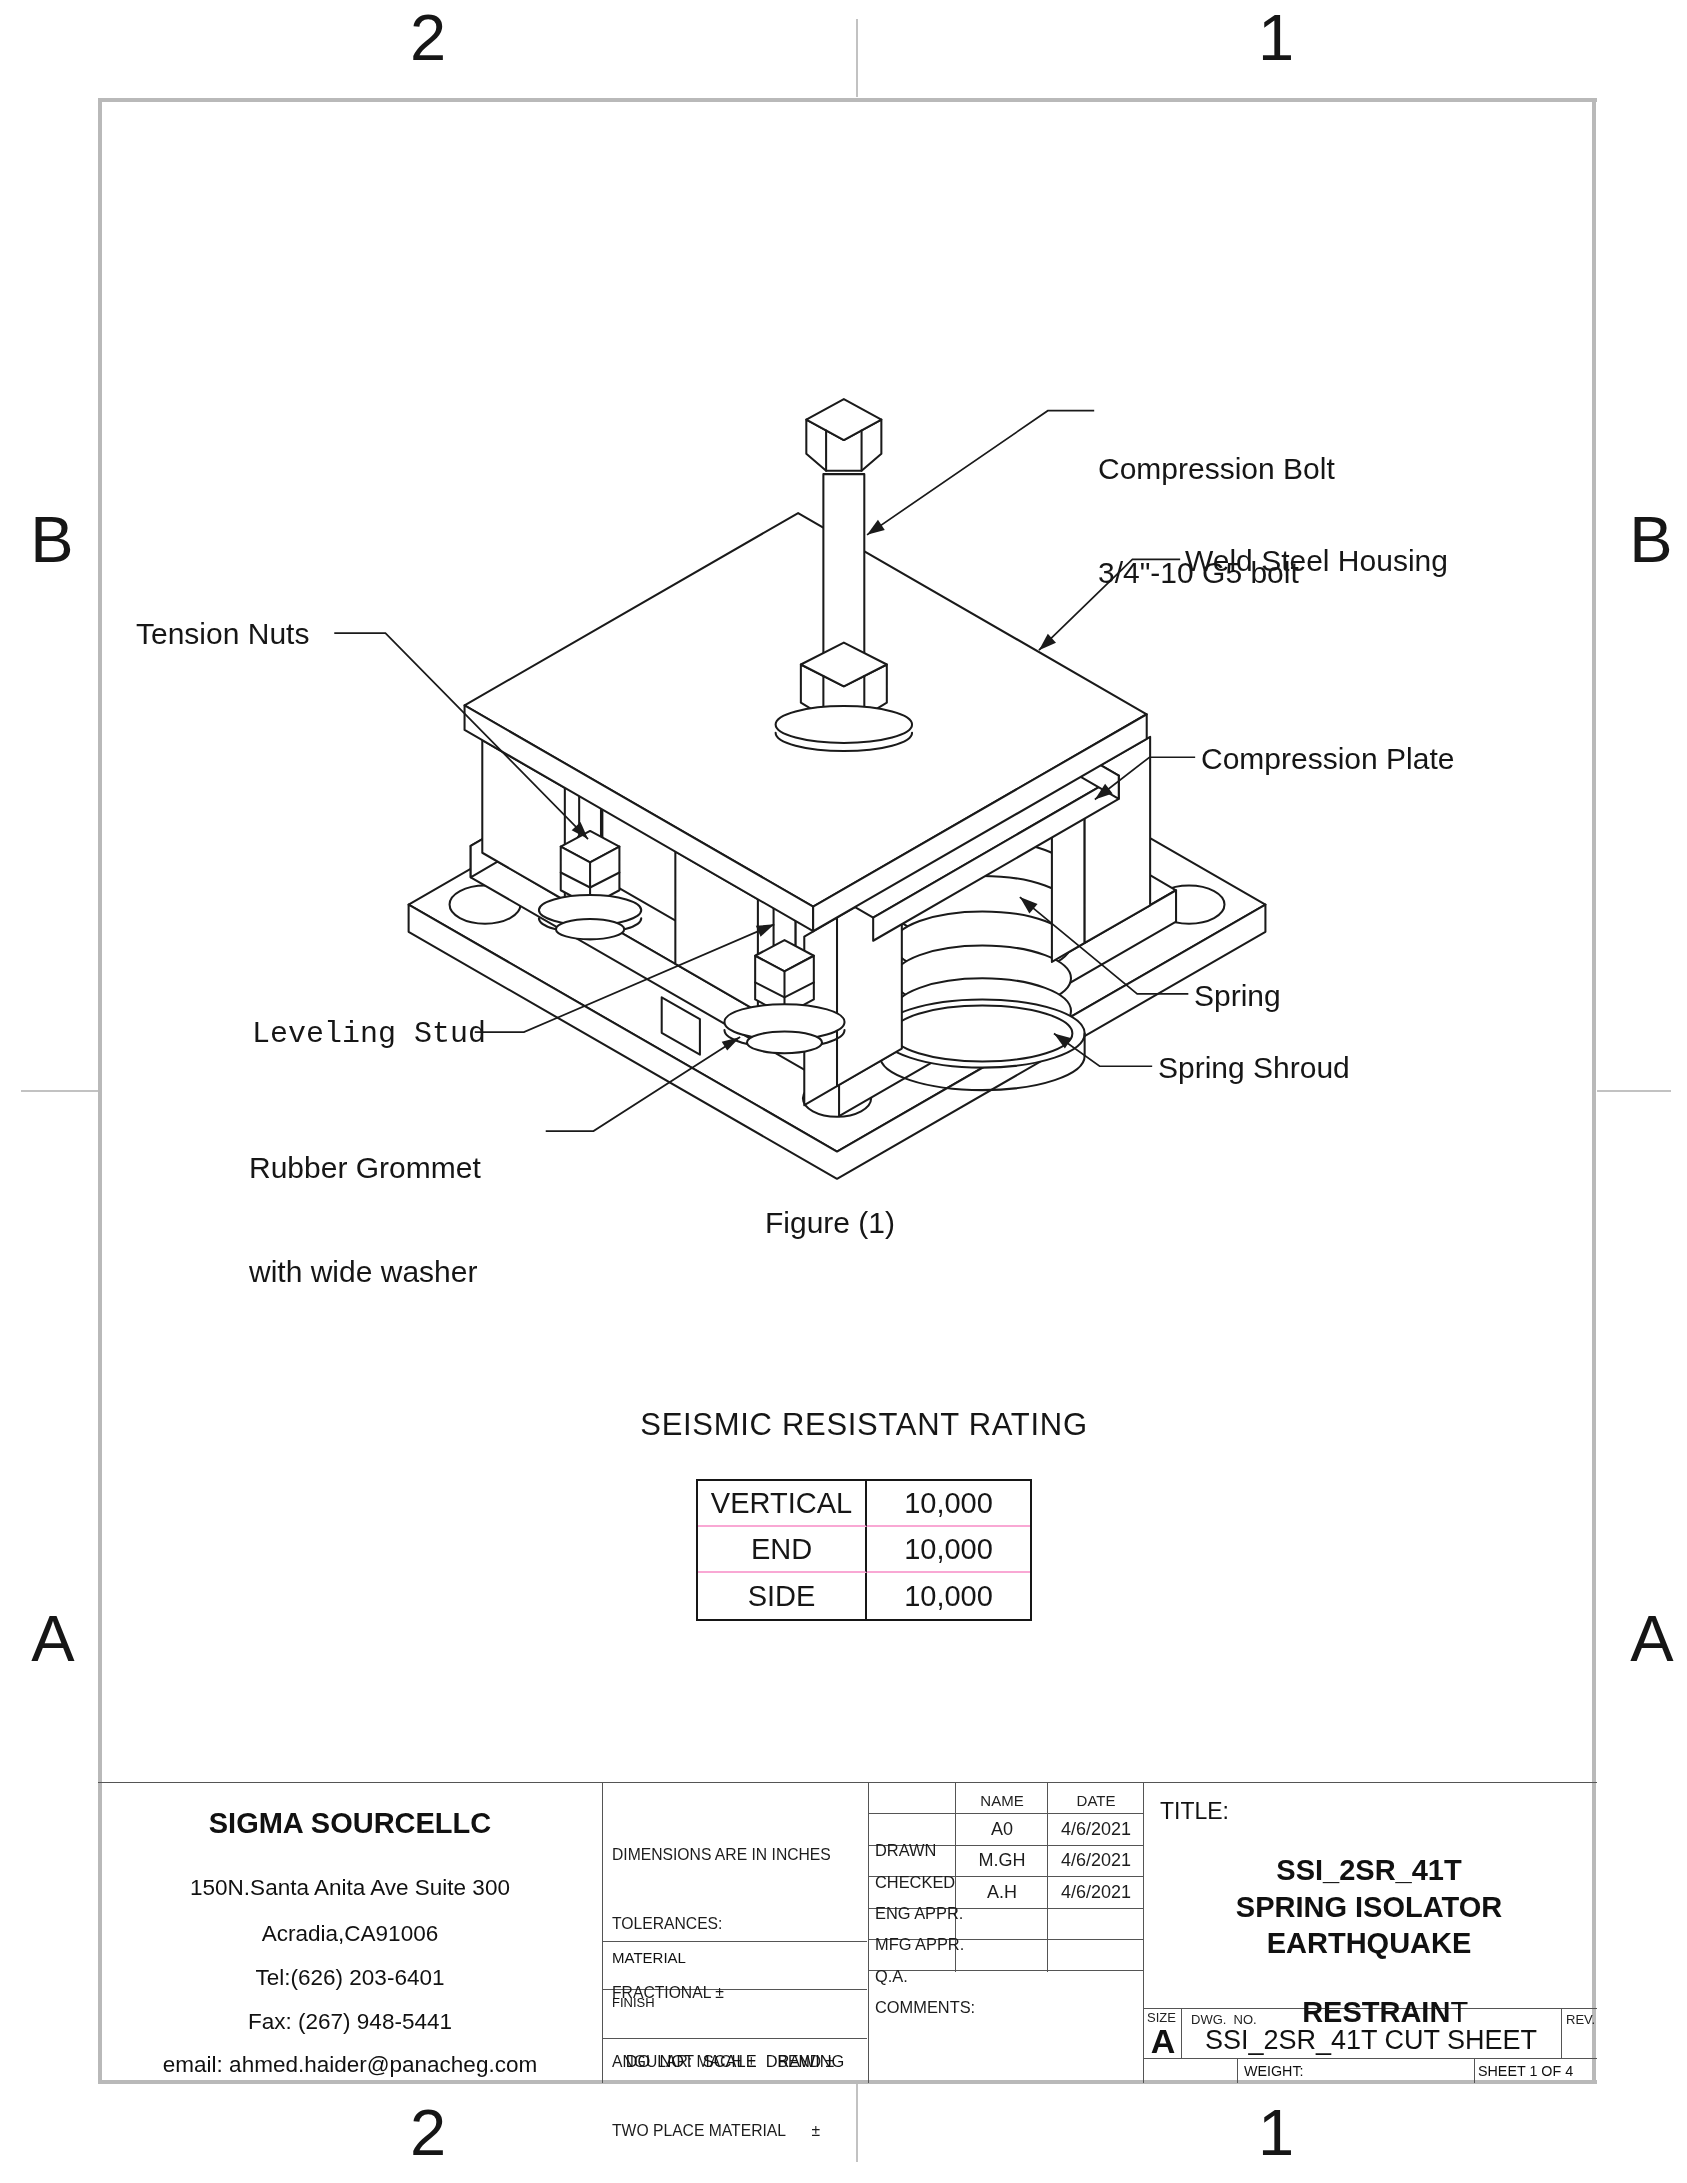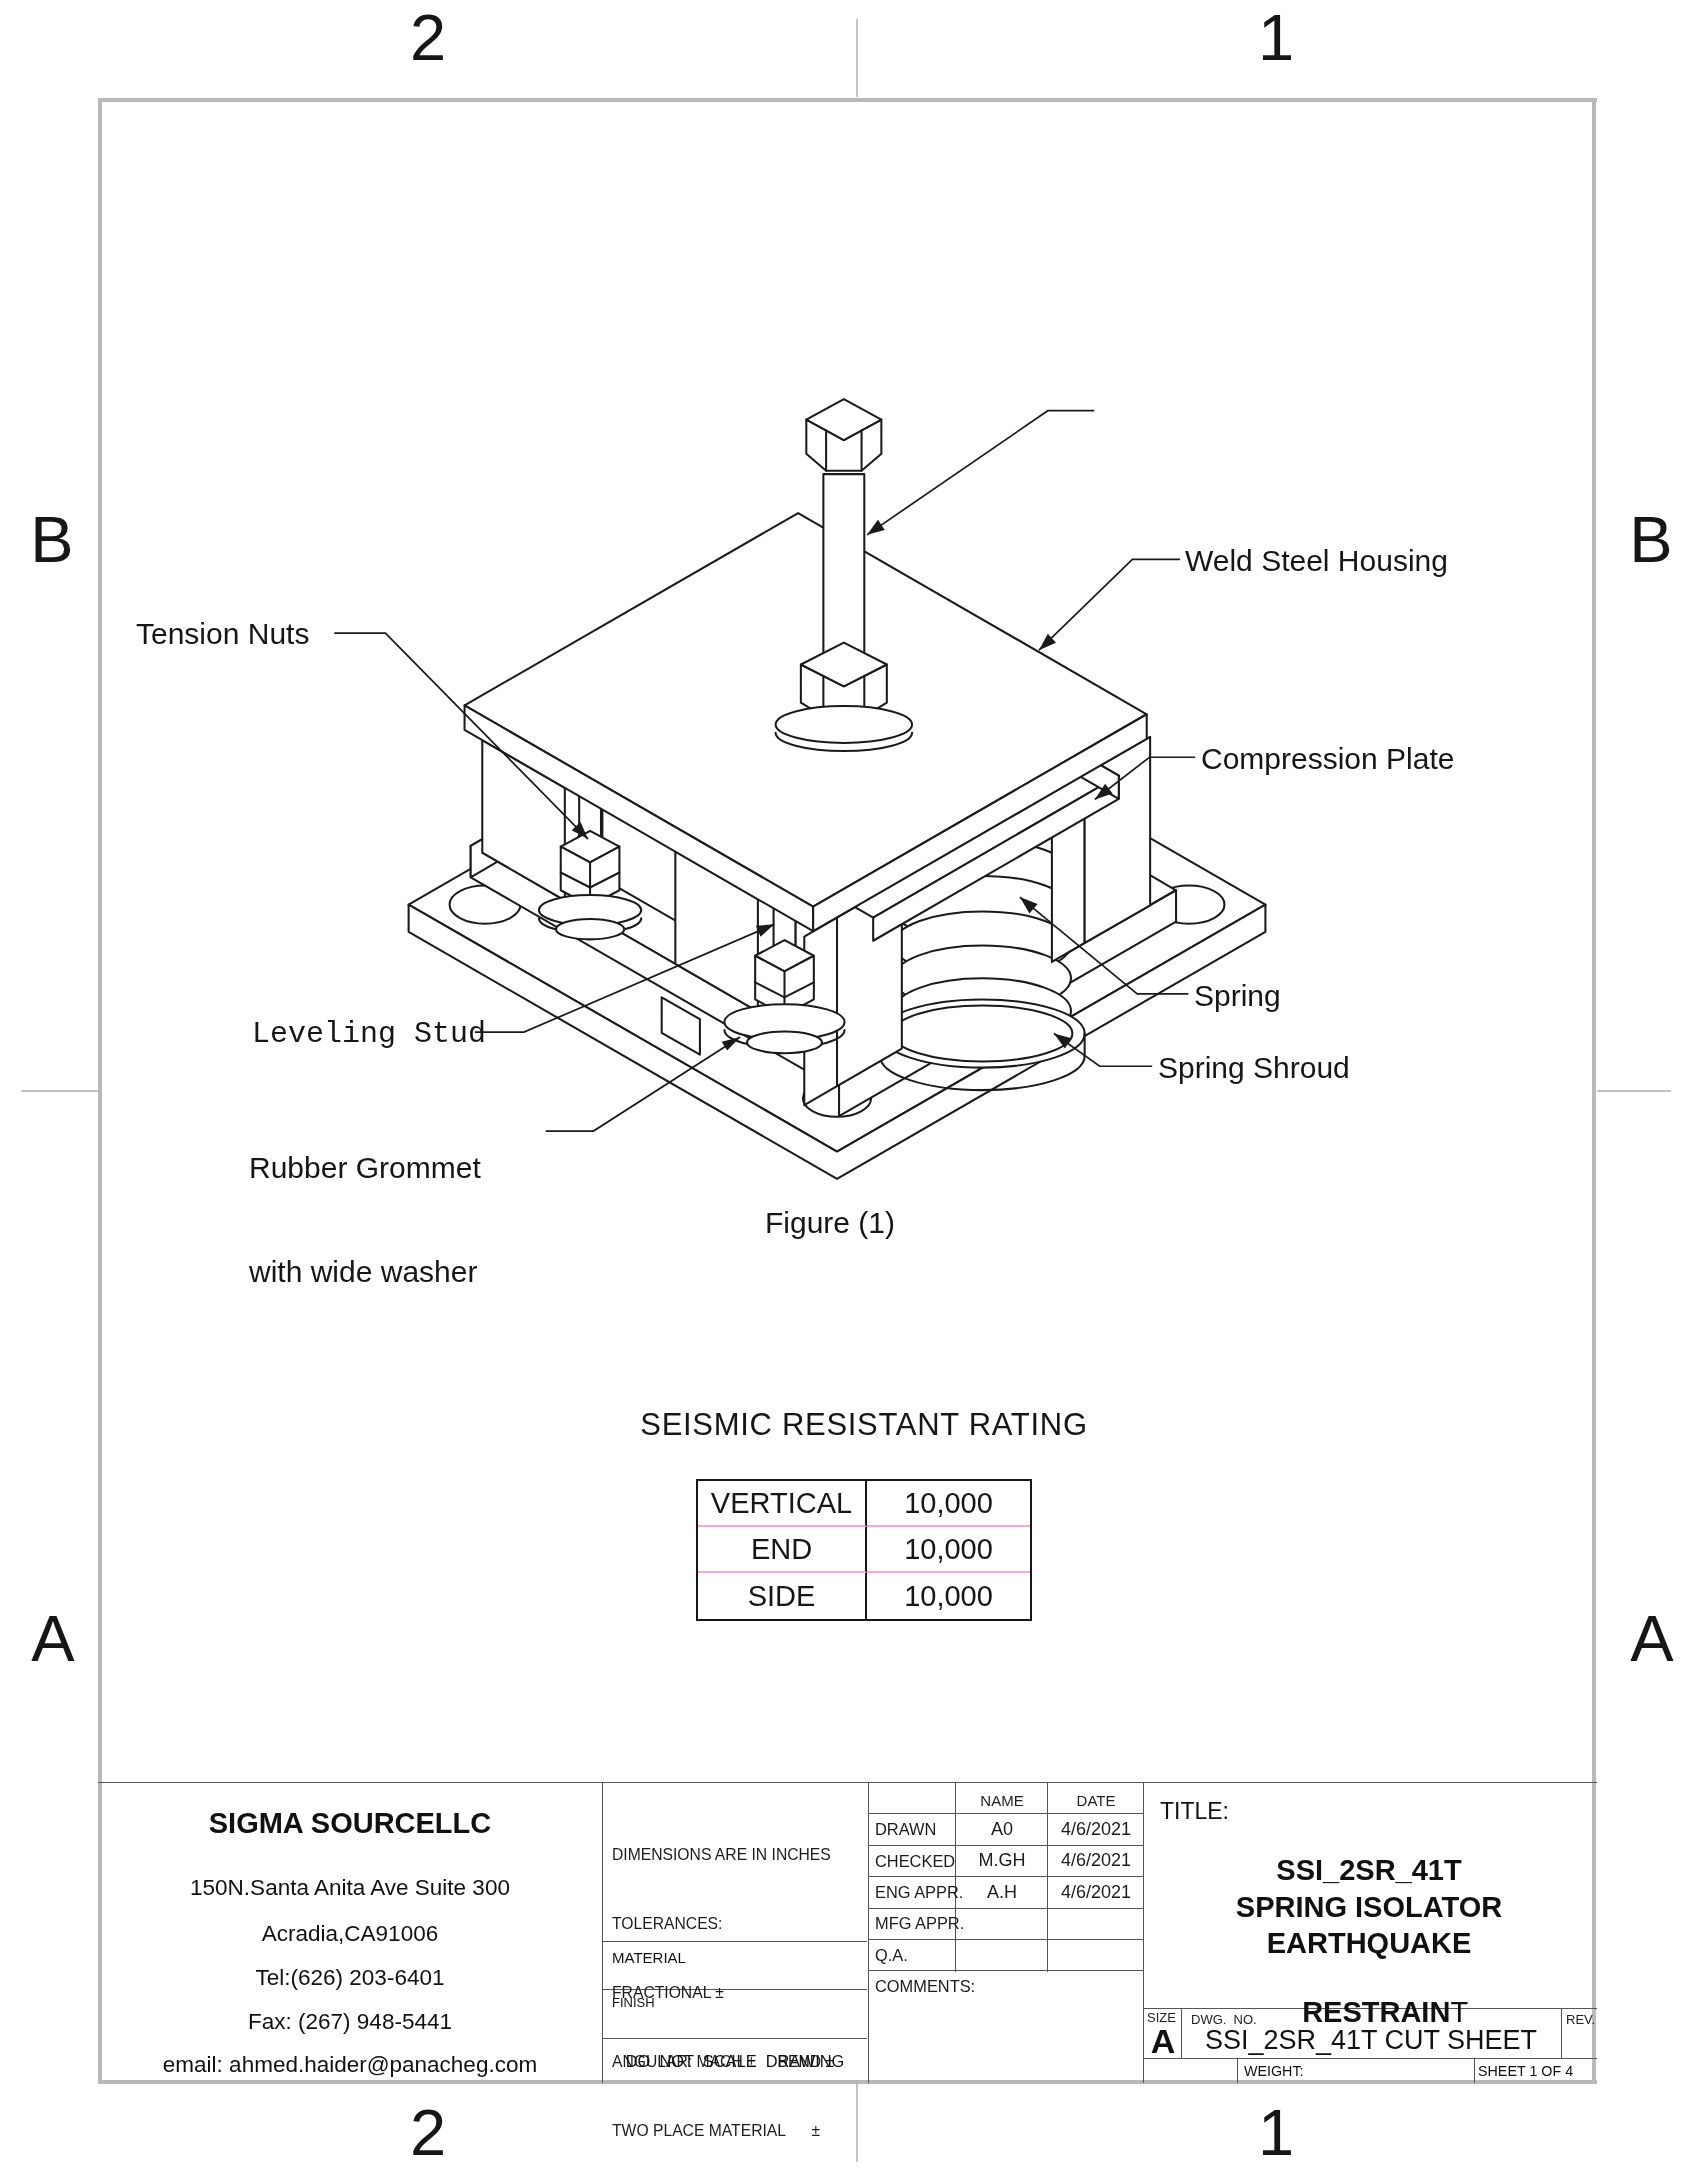--- a/index.html
+++ b/index.html
@@ -17,21 +17,21 @@
   
   #seismic{position:absolute;left:696px;top:1479px;width:336px;height:142px;
            border:2px solid #161616;box-sizing:border-box;display:grid;
            grid-template-columns:169px 1fr;grid-template-rows:1fr 1fr 1fr;}
   #seismic .cell{display:flex;align-items:center;justify-content:center;
            font-size:29px;color:#161616;border-right:2px solid #161616;border-bottom:2px solid #f9a8d4;box-sizing:border-box;}
   #seismic .cell.last-col{border-right:none;}
   #seismic .cell.last-row{border-bottom:none;}
   .tb-small{font-size:13px;color:#222;}
   .tol{font-size:15.7px;color:#1c1c1c;line-height:23px;}
-  .appr-label{font-size:16.4px;color:#1c1c1c;}
+  .appr-label{font-size:16.4px;color:#1c1c1c;margin-top:21px;}
   .appr-val{font-size:18px;color:#1c1c1c;}
   .title-line{font-size:29px;font-weight:bold;color:#111;}
 </style>
 </head>
 <body>
 
 <div id="page">
 
   <div class="frame" style="left:98px;top:98px;width:1499px;height:4.1px;"></div>
   <div class="frame" style="left:98px;top:2080px;width:1499px;height:4.1px;"></div>
@@ -176,20 +176,24 @@
       <polygon points="1523,953 1548,942 1536,929"></polygon>
       <polygon points="1605,1172 1631,1163 1620,1149"></polygon>
       <polygon points="862,1230 851,1205 838,1217"></polygon>
       <polygon points="1495,1315 1509,1339 1521,1325"></polygon>
       <polygon points="1545,1515 1561,1537 1571,1522"></polygon>
       <polygon points="1135,1355 1108,1357 1115,1373"></polygon>
       <polygon points="1085,1520 1058,1527 1066,1540"></polygon>
     </g>
   </svg>
 
+  <div class="t callout" style="left:1098px;top:383px;">
+    <div>Compression Bolt</div>
+    <div>3/4"-10 G5 bolt</div>
+  </div>
   <div class="t callout" style="left:1185px;top:544px;">Weld Steel Housing</div>
   <div class="t callout" style="left:1201px;top:742px;">Compression Plate</div>
   <div class="t callout" style="left:136px;top:617px;">Tension Nuts</div>
   <div class="t callout" style="left:1194px;top:979px;">Spring</div>
   <div class="t callout" style="left:1158px;top:1051px;">Spring Shroud</div>
   <div class="t callout" style="left:252px;top:1017px;font-family:Liberation Mono, monospace;">Leveling Stud</div>
   <div class="t callout" style="left:249px;top:1082px;">
     <div>Rubber Grommet</div>
     <div>with wide washer</div>
   </div>

